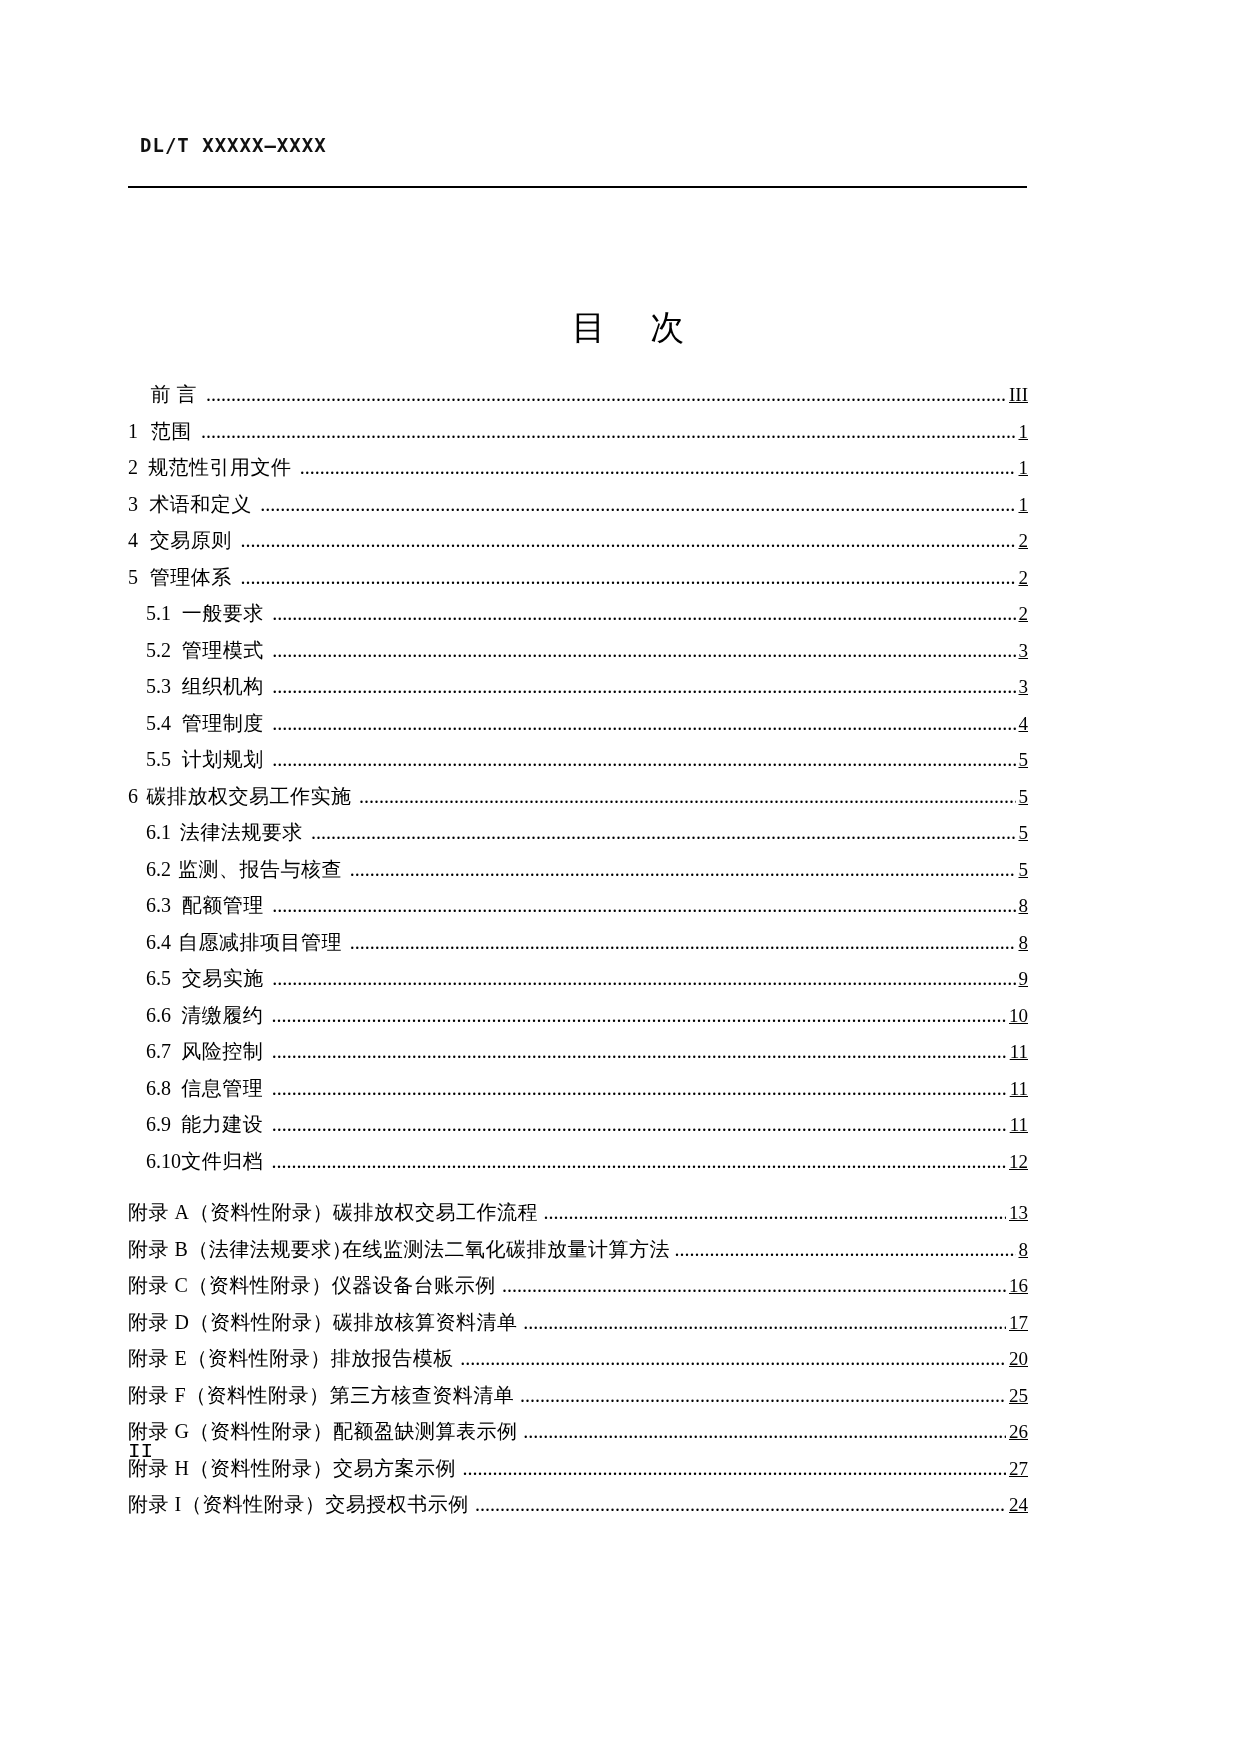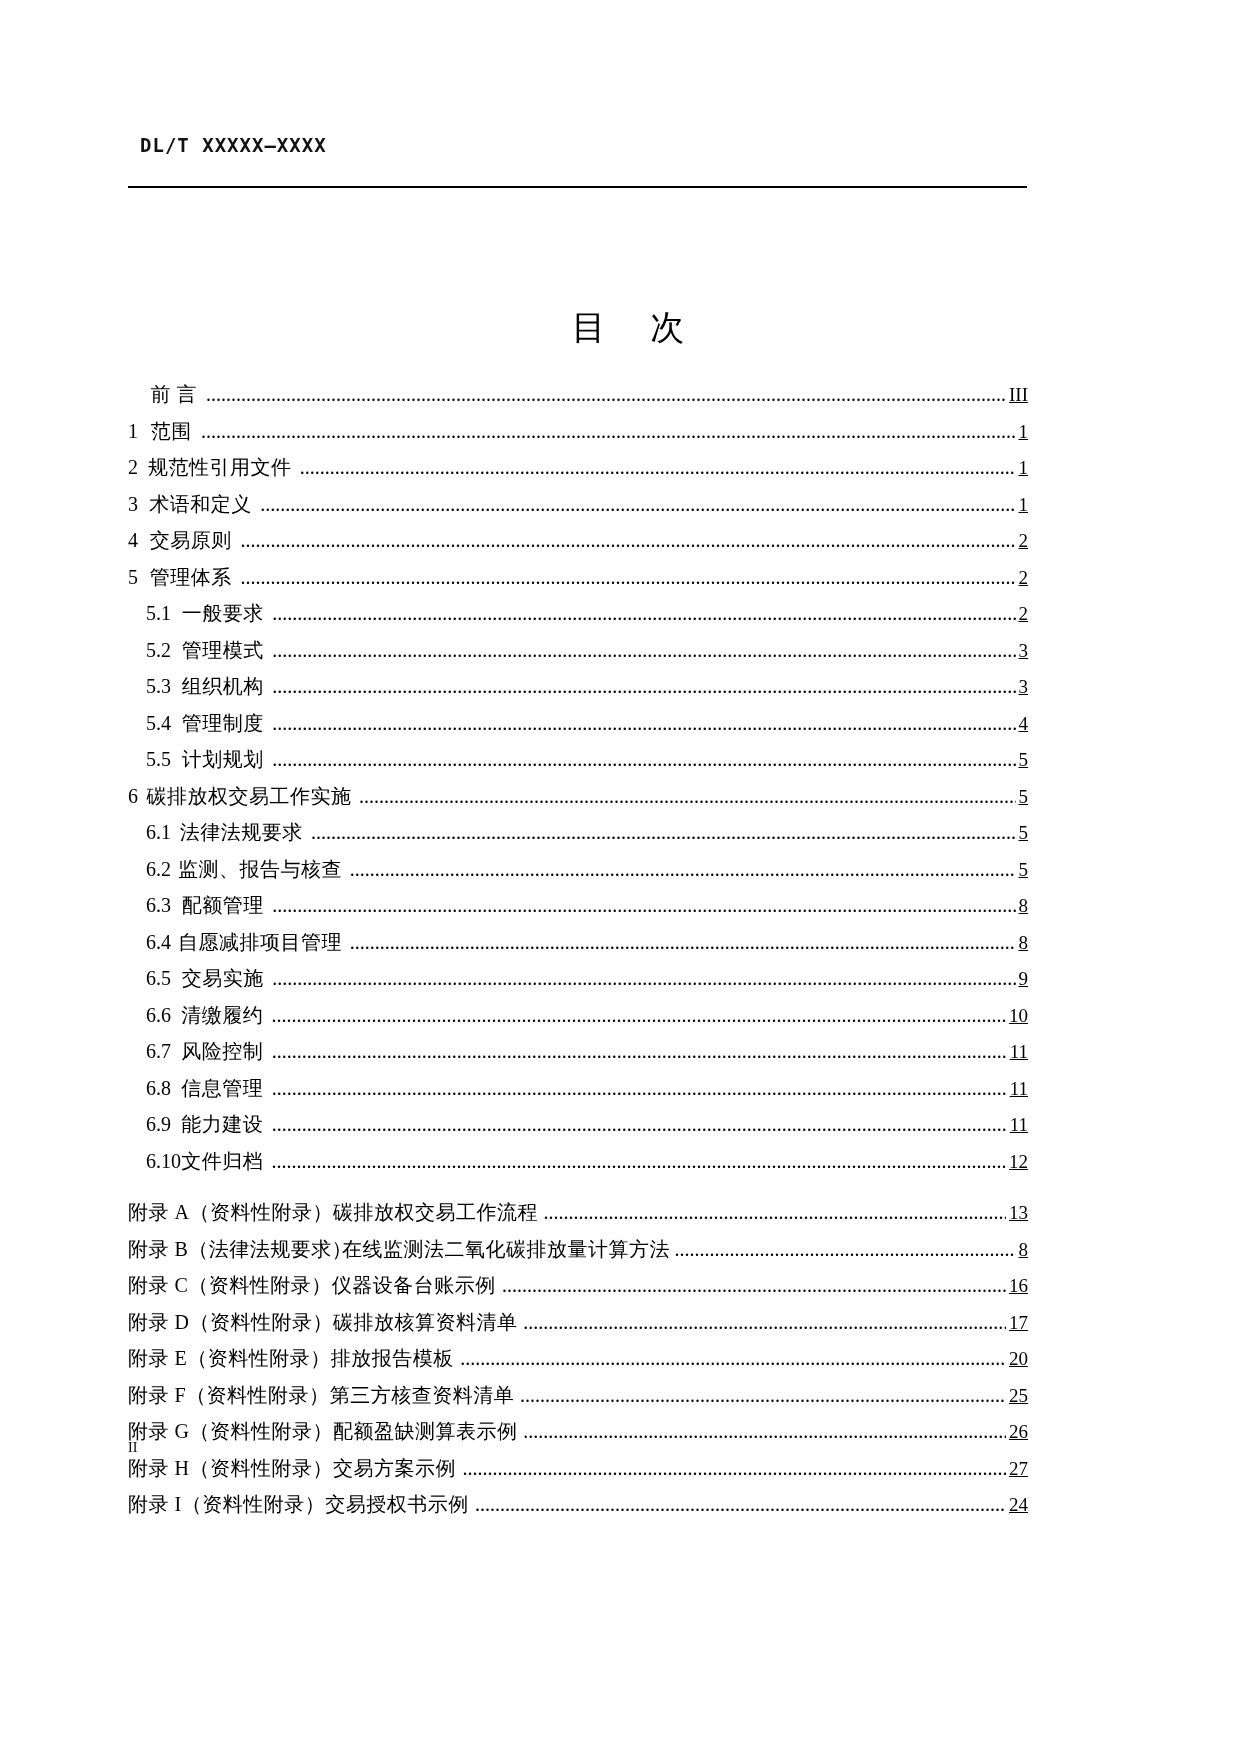--- a/index.html
+++ b/index.html
@@ -102,22 +102,22 @@
     font-size: 19px;
     text-align: right;
     padding-left: 2px;
     text-decoration: underline;
   }
   .gapsm { display:inline-block; width: 10px; }
   .footer-page {
     position: absolute;
     left: 128px;
     top: 1440px;
-    font-family: Liberation Serif, serif;
-    font-size: 14px;
+    font-family: Liberation Mono, monospace;
+    font-size: 21px;
     color: #000;
   }
 </style>
 </head>
 <body>
 
 <div class="page">
 
   <div class="header-code">DL/T XXXXX—XXXX</div>
 

